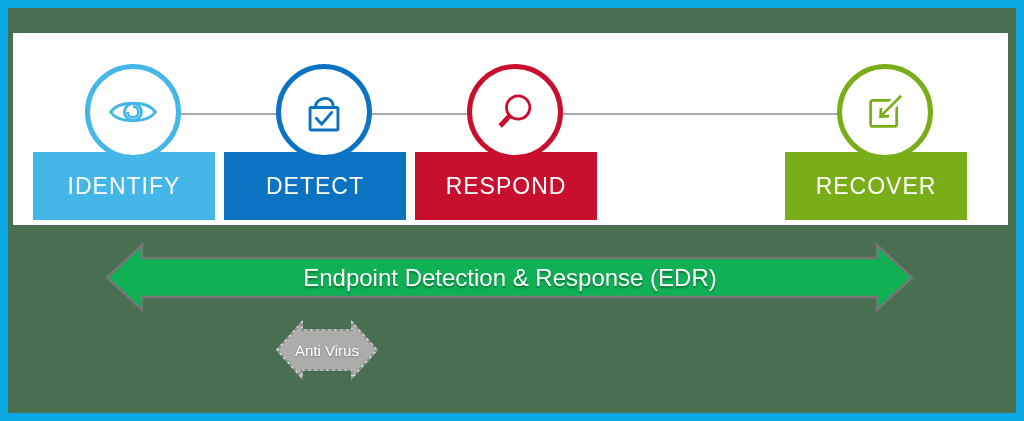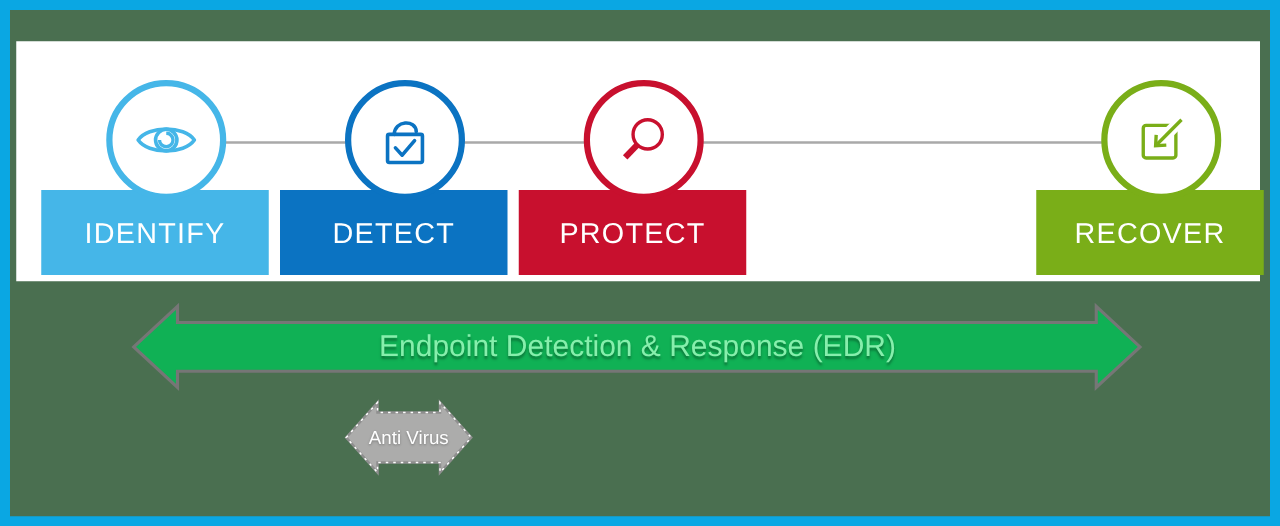--- a/index.html
+++ b/index.html
@@ -54,21 +54,21 @@
   .stage .bar span {
     color: #fff;
     font-size: 23px;
     letter-spacing: 1px;
     font-weight: 400;
   }
   .stage-0 { left: 20px; }
   .stage-1 { left: 211px; }
   .stage-2 { left: 402px; }
   .stage-3 { left: 593px; }
-  .stage-4 { left: 816px; }
+  .stage-4 { left: 772px; }
 
   .edr-arrow-svg {
     position: absolute;
     left: 100px; top: 238px;
     width: 820px; height: 80px;
   }
   .edr-arrow-svg polygon.shape { fill: var(--fill); stroke: var(--stroke); stroke-width: 2.5; }
   .edr-label {
     position: absolute;
     left: 100px; top: 240px;
@@ -135,21 +135,21 @@
     </div>
 
     <div class="stage stage-2" style="--c: #C8102E;">
       <div class="circle">
         <svg class="icon" width="54" height="54" viewBox="0 0 60 60" fill="none" stroke="currentColor" stroke-width="3">
           <circle cx="33.5" cy="25" r="13"></circle>
           <line x1="24" y1="34.5" x2="13.5" y2="45.5" stroke-width="5.5"></line>
         </svg>
       </div>
       <div class="bar">
-        <span>PROTECT</span>
+        <span>RESPOND</span>
       </div>
     </div>
 
 
     <div class="stage stage-4" style="--c: #7AAE18;">
       <div class="circle">
         <svg class="icon" width="54" height="54" viewBox="0 0 60 60" fill="none" stroke="currentColor" stroke-width="3">
           <rect x="14" y="17" width="29" height="29" rx="2.5"></rect>
           <line x1="50" y1="10" x2="36" y2="24" stroke="#ffffff" stroke-width="10"></line>
           <line x1="48" y1="12" x2="26.5" y2="33.5"></line>
@@ -158,21 +158,21 @@
       </div>
       <div class="bar">
         <span>RECOVER</span>
       </div>
     </div>
   </div>
 
   <svg class="edr-arrow-svg" viewBox="0 0 820 80" style="--fill: #10B155; --stroke: #767676;">
     <polygon class="shape" points="7,39.5 42,7 42,20 777,20 777,7 812,39.5 777,72 777,59 42,59 42,72"></polygon>
   </svg>
-  <div class="edr-label" style="color: #86efac;">Endpoint Detection &amp; Response (EDR)</div>
+  <div class="edr-label" style="color: #ffffff;">Endpoint Detection &amp; Response (EDR)</div>
 
   <svg class="av-arrow-svg" viewBox="0 0 114 64" style="--fill: #ACACAB; --stroke: #8F8F8F;">
     <polygon class="shape" points="7,32 32,4 32,12 82,12 82,4 107,32 82,60 82,52 32,52 32,60"></polygon>
     <polygon class="dash" points="7,32 32,4 32,12 82,12 82,4 107,32 82,60 82,52 32,52 32,60"></polygon>
   </svg>
   <div class="av-label" style="color: rgb(255, 255, 255);">Anti Virus</div>
 
 </div>
 
 </body></html>

